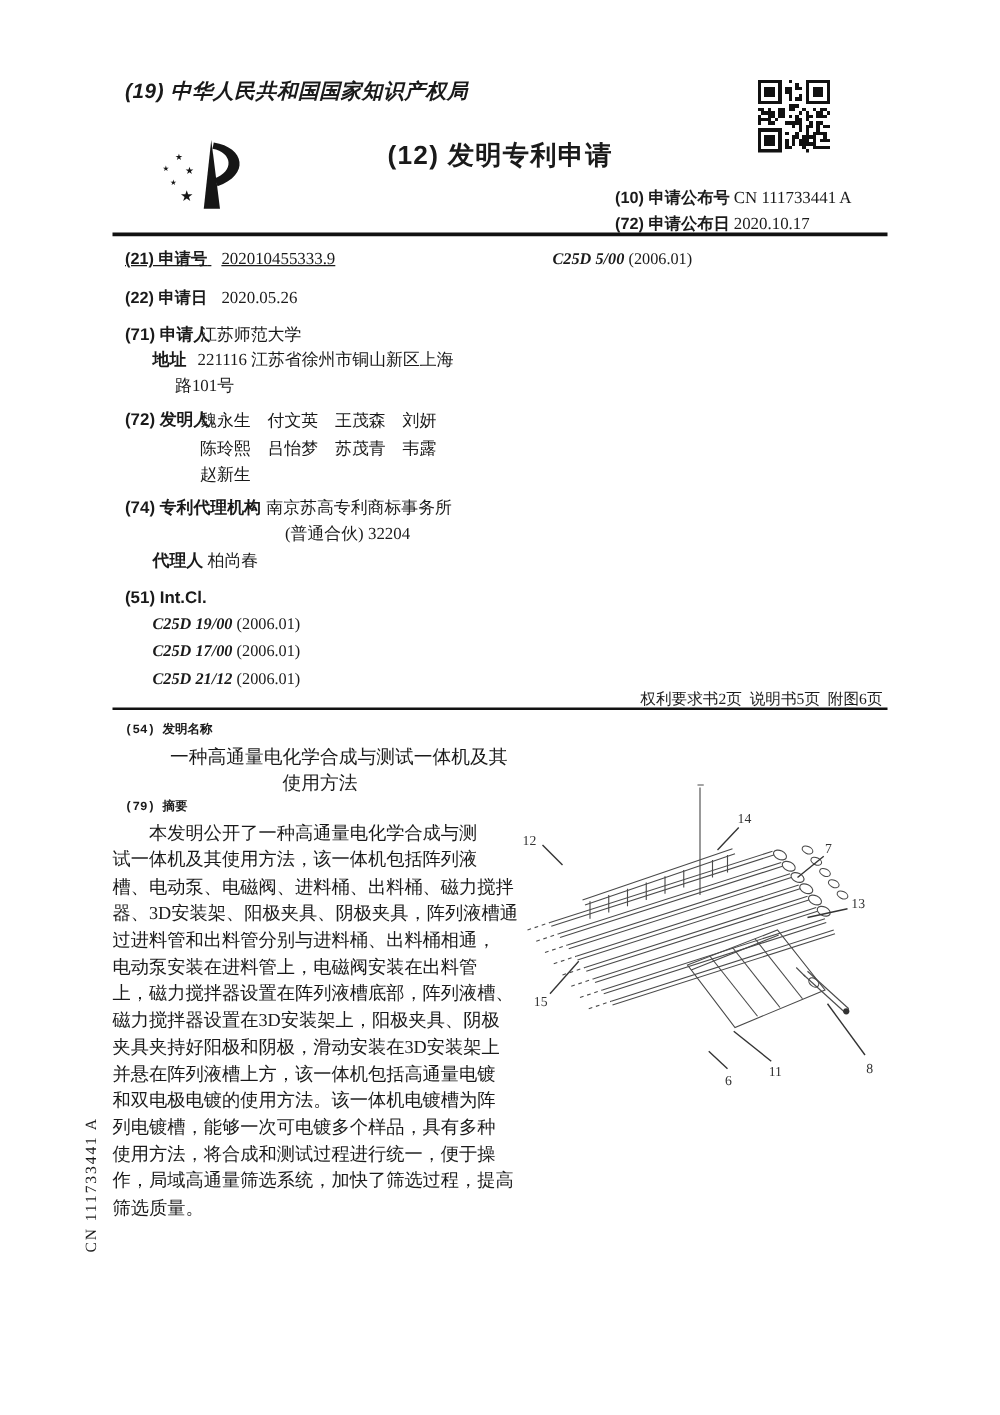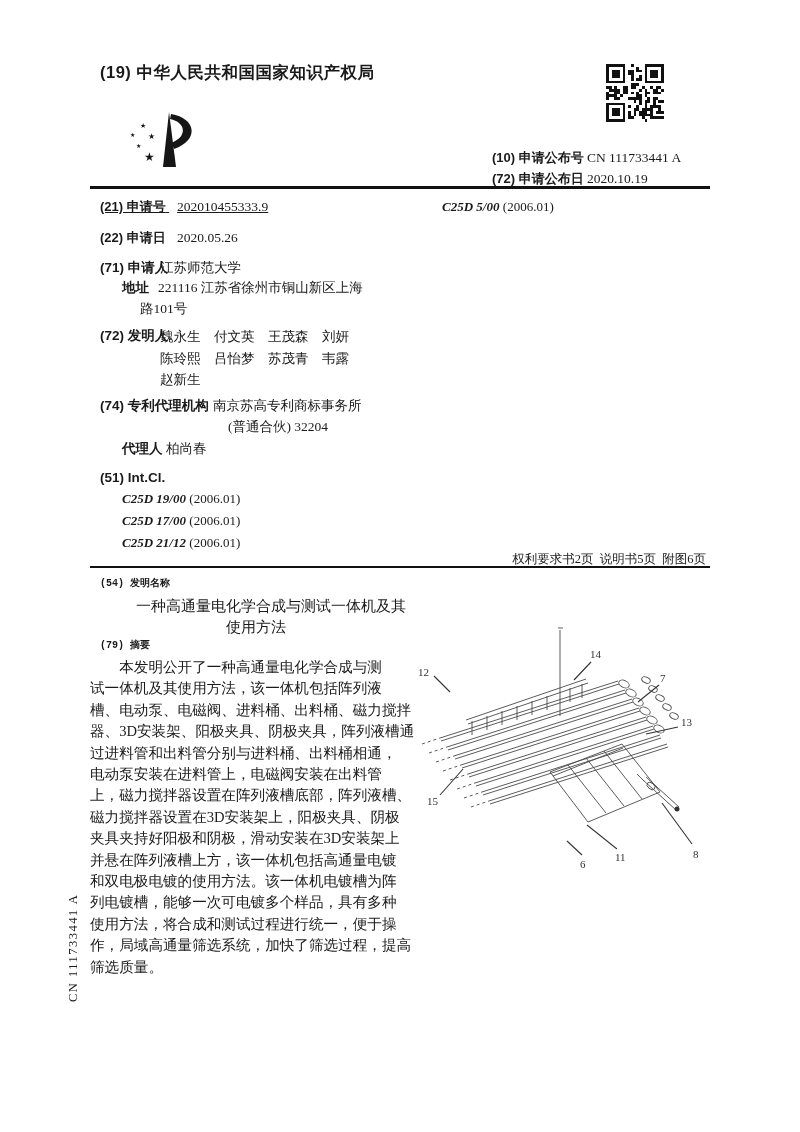--- a/index.html
+++ b/index.html
@@ -26,21 +26,21 @@
             transform-origin:left top;width:124px;height:17px;}
   .fig text{font-family:"Liberation Serif","DejaVu Serif",serif;font-size:11px;fill:#333;}
   .fig line,.fig path,.fig polygon,.fig ellipse,.fig polyline{stroke:#4a4a4a;fill:none;stroke-width:0.9;}
   .fig .leader{stroke:#333;stroke-width:1.1;}
 </style>
 </head>
 <body>
 
 <div class="page">
 
-  <div class="abs office lbl" style="left:100px;top:62px;">(19) 中华人民共和国国家知识产权局</div>
+  <div class="abs office lbl" style="left:100px;top:62px;font-style:italic;">(19) 中华人民共和国国家知识产权局</div>
 
   <div class="abs" style="left:606px;top:64px;width:58px;height:58px;"><svg width="58" height="58" viewBox="0 0 21 21" shape-rendering="crispEdges" fill="#111">
         <rect x="0" y="0" width="7" height="7"></rect>
         <rect x="1" y="1" width="5" height="5" fill="#fff"></rect>
         <rect x="2" y="2" width="3" height="3"></rect>
         <rect x="14" y="0" width="7" height="7"></rect>
         <rect x="15" y="1" width="5" height="5" fill="#fff"></rect>
         <rect x="16" y="2" width="3" height="3"></rect>
         <rect x="0" y="14" width="7" height="7"></rect>
         <rect x="1" y="15" width="5" height="5" fill="#fff"></rect>
@@ -170,28 +170,29 @@
     <path d="M45,6 C70,10 74,32 48,41 C47,38 46,36 45,35 C62,29 60,14 44,11 Z" fill="#161616" stroke="none"></path>
     <g fill="#161616" font-family="'DejaVu Sans',sans-serif">
       <text x="14" y="20" font-size="7">★</text>
       <text x="4" y="29" font-size="6">★</text>
       <text x="22" y="31" font-size="8">★</text>
       <text x="10" y="40" font-size="6">★</text>
       <text x="18" y="53" font-size="12">★</text>
     </g>
   </svg>
 
+  <div class="abs doctype lbl" style="left:310px;top:110px;">(12) 发明专利申请</div>
 
   <div class="abs pubrow" style="left:492px;top:149px;">
     <span class="lbl">(10) 申请公布号</span>
     <span class="val">CN 111733441 A</span>
   </div>
   <div class="abs pubrow" style="left:492px;top:170px;">
     <span class="lbl">(72) 申请公布日</span>
-    <span class="val">2020.10.19</span>
+    <span class="val">2020.10.17</span>
   </div>
 
   <div class="rule" style="top:186px;height:3px;"></div>
 
   <div class="abs brow" style="left:100px;top:197px;text-decoration:underline;">
     <span class="lbl">(21) 申请号</span>
     <span class="val" style="margin-left:8px;">202010455333.9</span>
   </div>
   <div class="abs brow" style="left:442px;top:197px;">
     <span class="intcl-code">C25D 5/00</span>

